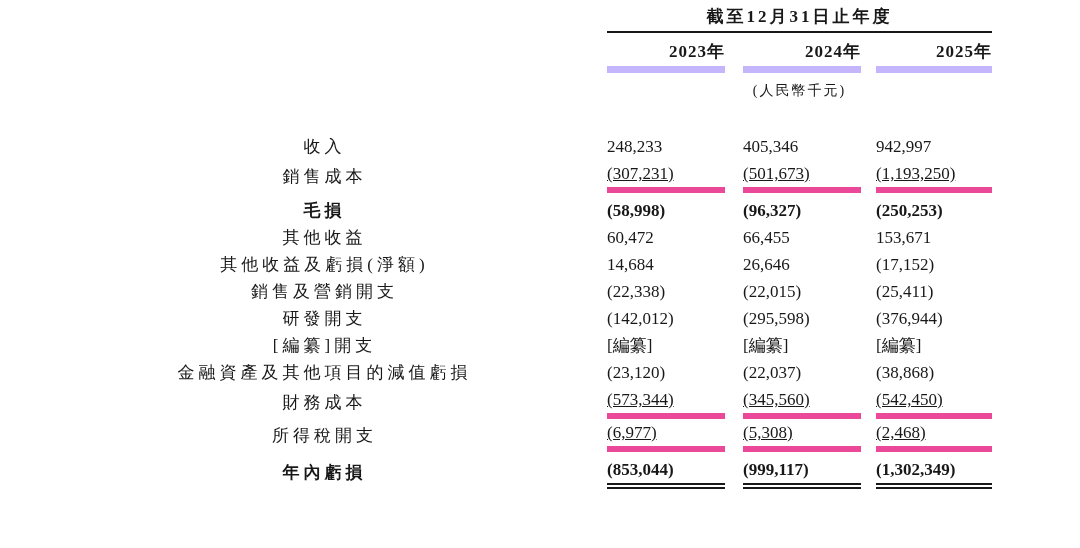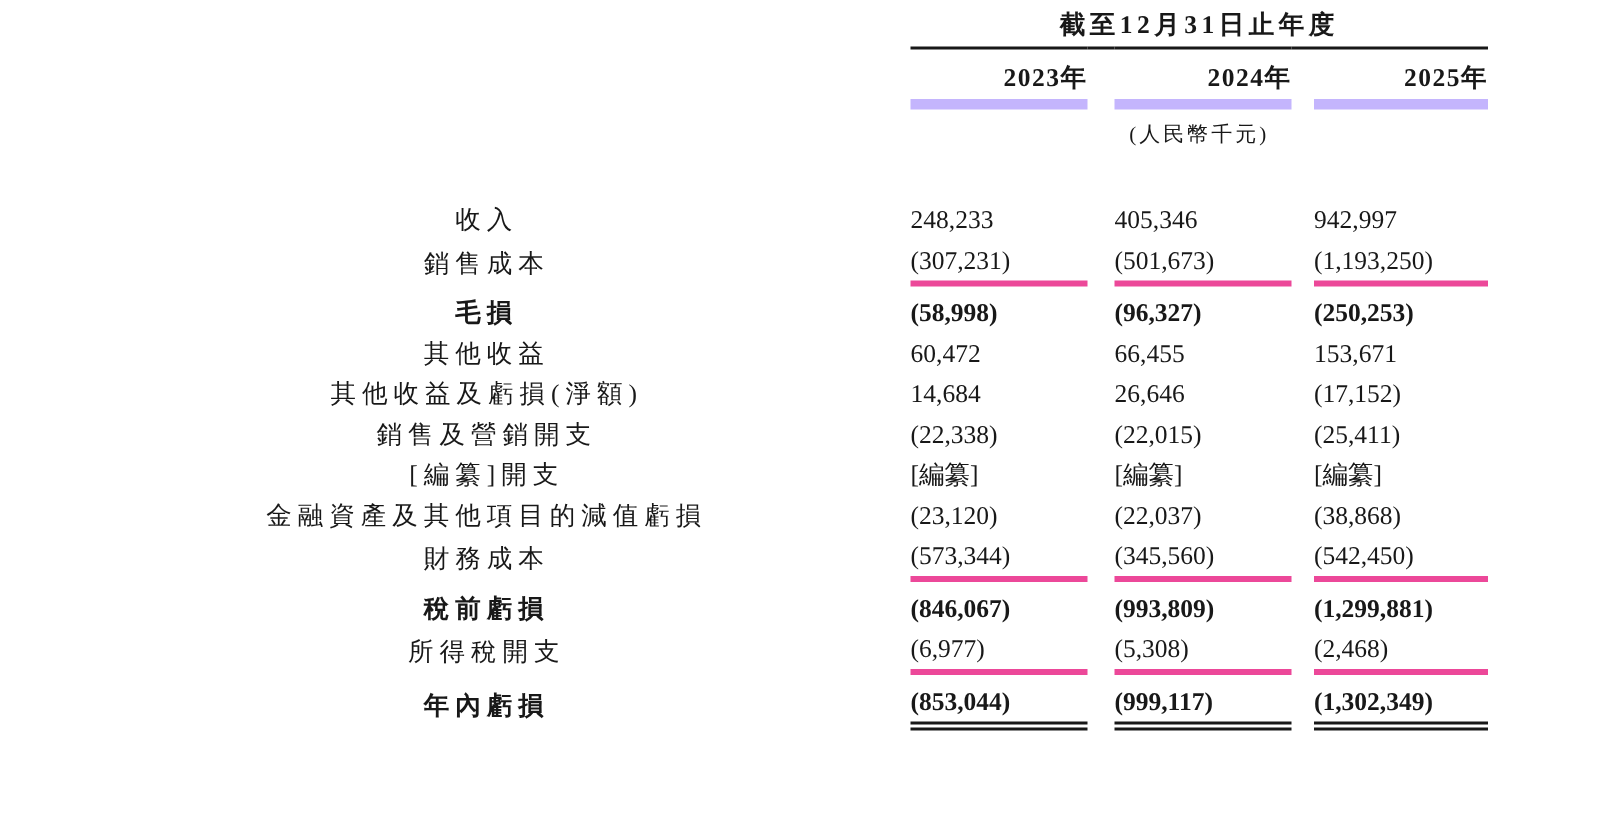--- a/index.html
+++ b/index.html
@@ -52,21 +52,21 @@
     letter-spacing: 4px;
     padding: 3px 0 3px 0;
   }
   td.val {
     padding: 3px 8px 3px 0;
   }
   td.val.neg { padding-right: 0; }
   td.gap { }
   tbody tr:first-child td { padding-top: 35px; }
   tr.bold td { font-weight: bold; padding-top: 7px; }
-  tr.rule-single td.val { border-bottom: 4px solid #ec4899; }
+  tr.rule-single td.val { border-bottom: 6px solid #ec4899; text-decoration: underline; }
   tr.rule-double td.val { border-bottom: 6px double #181818; }
 </style>
 </head>
 <body>
 
 <table class="fin">
   <colgroup>
     <col style="width:565px">
     <col style="width:118px">
     <col style="width:18px">
@@ -135,20 +135,28 @@
       </tr>
       <tr>
         <td class="label">銷售及營銷開支</td>
         <td class="val neg">(22,338)</td>
         <td class="gap"></td>
         <td class="val neg">(22,015)</td>
         <td class="gap"></td>
         <td class="val neg">(25,411)</td>
       </tr>
       <tr>
+        <td class="label">研發開支</td>
+        <td class="val neg">(142,012)</td>
+        <td class="gap"></td>
+        <td class="val neg">(295,598)</td>
+        <td class="gap"></td>
+        <td class="val neg">(376,944)</td>
+      </tr>
+      <tr>
         <td class="label">[編纂]開支</td>
         <td class="val">[編纂]</td>
         <td class="gap"></td>
         <td class="val">[編纂]</td>
         <td class="gap"></td>
         <td class="val">[編纂]</td>
       </tr>
       <tr>
         <td class="label">金融資產及其他項目的減值虧損</td>
         <td class="val neg">(23,120)</td>
@@ -158,28 +166,20 @@
         <td class="val neg">(38,868)</td>
       </tr>
       <tr class="rule-single">
         <td class="label">財務成本</td>
         <td class="val neg">(573,344)</td>
         <td class="gap"></td>
         <td class="val neg">(345,560)</td>
         <td class="gap"></td>
         <td class="val neg">(542,450)</td>
       </tr>
-      <tr class="bold">
-        <td class="label">稅前虧損</td>
-        <td class="val neg">(846,067)</td>
-        <td class="gap"></td>
-        <td class="val neg">(993,809)</td>
-        <td class="gap"></td>
-        <td class="val neg">(1,299,881)</td>
-      </tr>
       <tr class="rule-single">
         <td class="label">所得稅開支</td>
         <td class="val neg">(6,977)</td>
         <td class="gap"></td>
         <td class="val neg">(5,308)</td>
         <td class="gap"></td>
         <td class="val neg">(2,468)</td>
       </tr>
       <tr class="bold rule-double">
         <td class="label">年內虧損</td>

